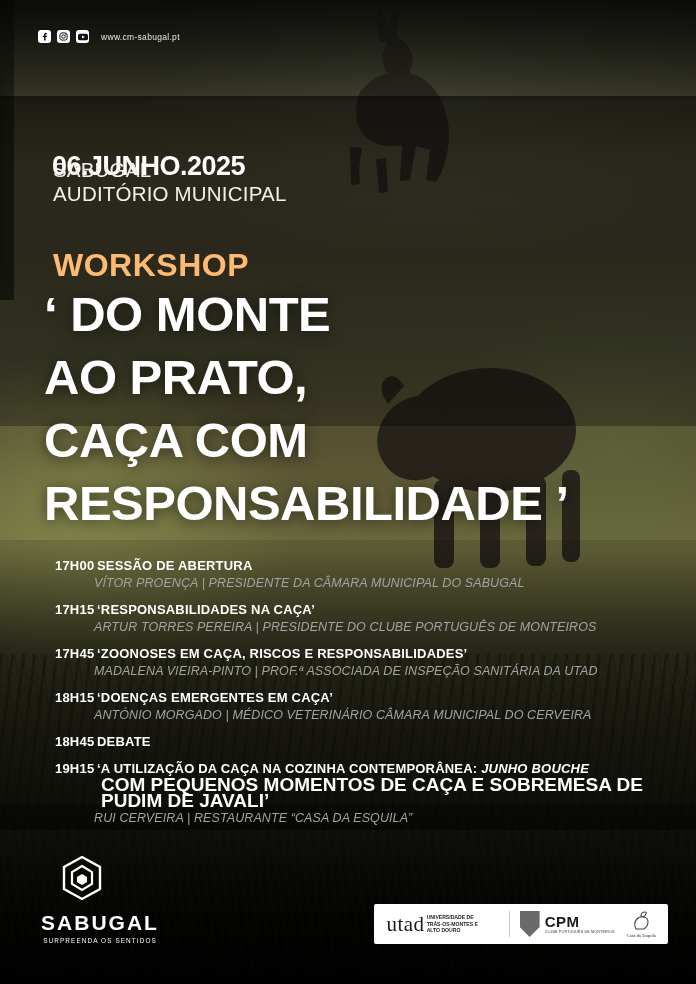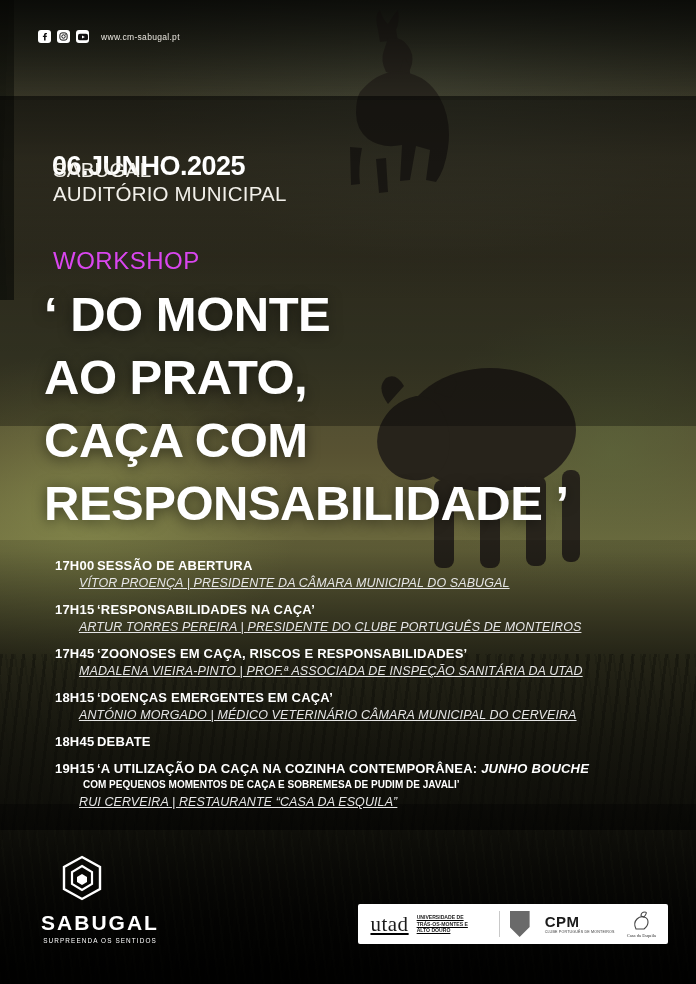--- a/index.html
+++ b/index.html
@@ -112,45 +112,45 @@
     font-family:"Liberation Sans", sans-serif;
     margin-top:28px;
   }
   .place {
     position:absolute; left:53px; top:158px;
     color:#f2f0ea; font-size:20.5px; line-height:24px; letter-spacing:.2px;
     font-family:"Liberation Sans", sans-serif;
   }
   .workshop {
     position:absolute; left:53px; top:247px;
-    color:#d946ef; font-size:24px; font-weight:normal; letter-spacing:.5px;
+    color:#fdba74; font-size:32px; font-weight:bold; letter-spacing:.5px;
   }
   .title {
     position:absolute; left:44px; top:283px; width:620px;
     color:#ffffff; font-weight:bold; font-size:49px; line-height:63px;
     letter-spacing:-0.5px;
     text-shadow: 0 2px 14px rgba(0,0,0,0.55);
   }
   .title .ln { display:block; white-space:nowrap; }
 
   
   .programme { position:absolute; left:55px; top:558px; width:610px; }
   .item { margin-bottom:11px; }
   .item .head {
     color:#ffffff; font-size:13px; font-weight:bold; letter-spacing:.2px;
     line-height:16px;
   }
   .item .sub {
-    color:#e5e5e5; font-size:12.5px; font-style:italic; line-height:16px;
-    margin-left:24px; margin-top:1px; letter-spacing:.1px;text-decoration:underline;
+    color:#a3a3a3; font-size:12.5px; font-style:italic; line-height:16px;
+    margin-left:39px; margin-top:1px; letter-spacing:.1px;
   }
   .item .head .tm { display:inline-block; min-width:42px; }
   .item .cont {
-    color:#ffffff; font-size:10px; font-weight:bold; line-height:16px;
-    margin-left:28px;
+    color:#ffffff; font-size:19px; font-weight:bold; line-height:16px;
+    margin-left:46px;
   }
   .item .head .ital { font-style:italic; font-weight:bold; }
 
   
   .sabugal-logo {
     position:absolute; left:40px; bottom:40px; width:120px; color:#fff;
   }
   .sabugal-mark {
     width:44px; height:46px; margin-left:20px; margin-bottom:6px;
   }
@@ -162,25 +162,25 @@
     font-size:6.4px; letter-spacing:1.1px; text-align:center; color:#ffffff;
     margin-top:2px;
   }
 
   .partners {
     position:absolute; right:28px; bottom:40px;
     display:flex; align-items:center; gap:0px;
     background:#ffffff; border-radius:2px; padding:8px 12px;
     height:40px;
   }
-  .utad-wrap { display:flex; align-items:center; gap:8px; padding-right:10px;text-decoration:underline; }
+  .utad-wrap { display:flex; align-items:center; gap:2px; padding-right:10px; }
   .utad-word { font-family:"Liberation Serif", serif; font-size:21px; color:#1b1b1b; letter-spacing:.5px; }
   .utad-sub { font-size:5.1px; line-height:6.4px; color:#222; max-width:62px; font-weight:bold; }
   .sep { width:1px; height:26px; background:#c9c9c9; margin:0 10px; }
-  .cpm-wrap { display:flex; align-items:center; gap:15px; }
+  .cpm-wrap { display:flex; align-items:center; gap:5px; }
   .crest {
     width:20px; height:26px;
     background:#6a6a6a;
     clip-path: polygon(0 0, 100% 0, 100% 62%, 50% 100%, 0 62%);
   }
   .cpm-txt { line-height:1; }
   .cpm-word { font-size:15px; font-weight:bold; color:#1b1b1b; letter-spacing:.5px; }
   .cpm-sub { font-size:3.6px; color:#333; letter-spacing:.2px; margin-top:2px; }
   .esquila { display:flex; flex-direction:column; align-items:center; margin-left:12px; }
   .esquila-ico { width:22px; height:20px; }

